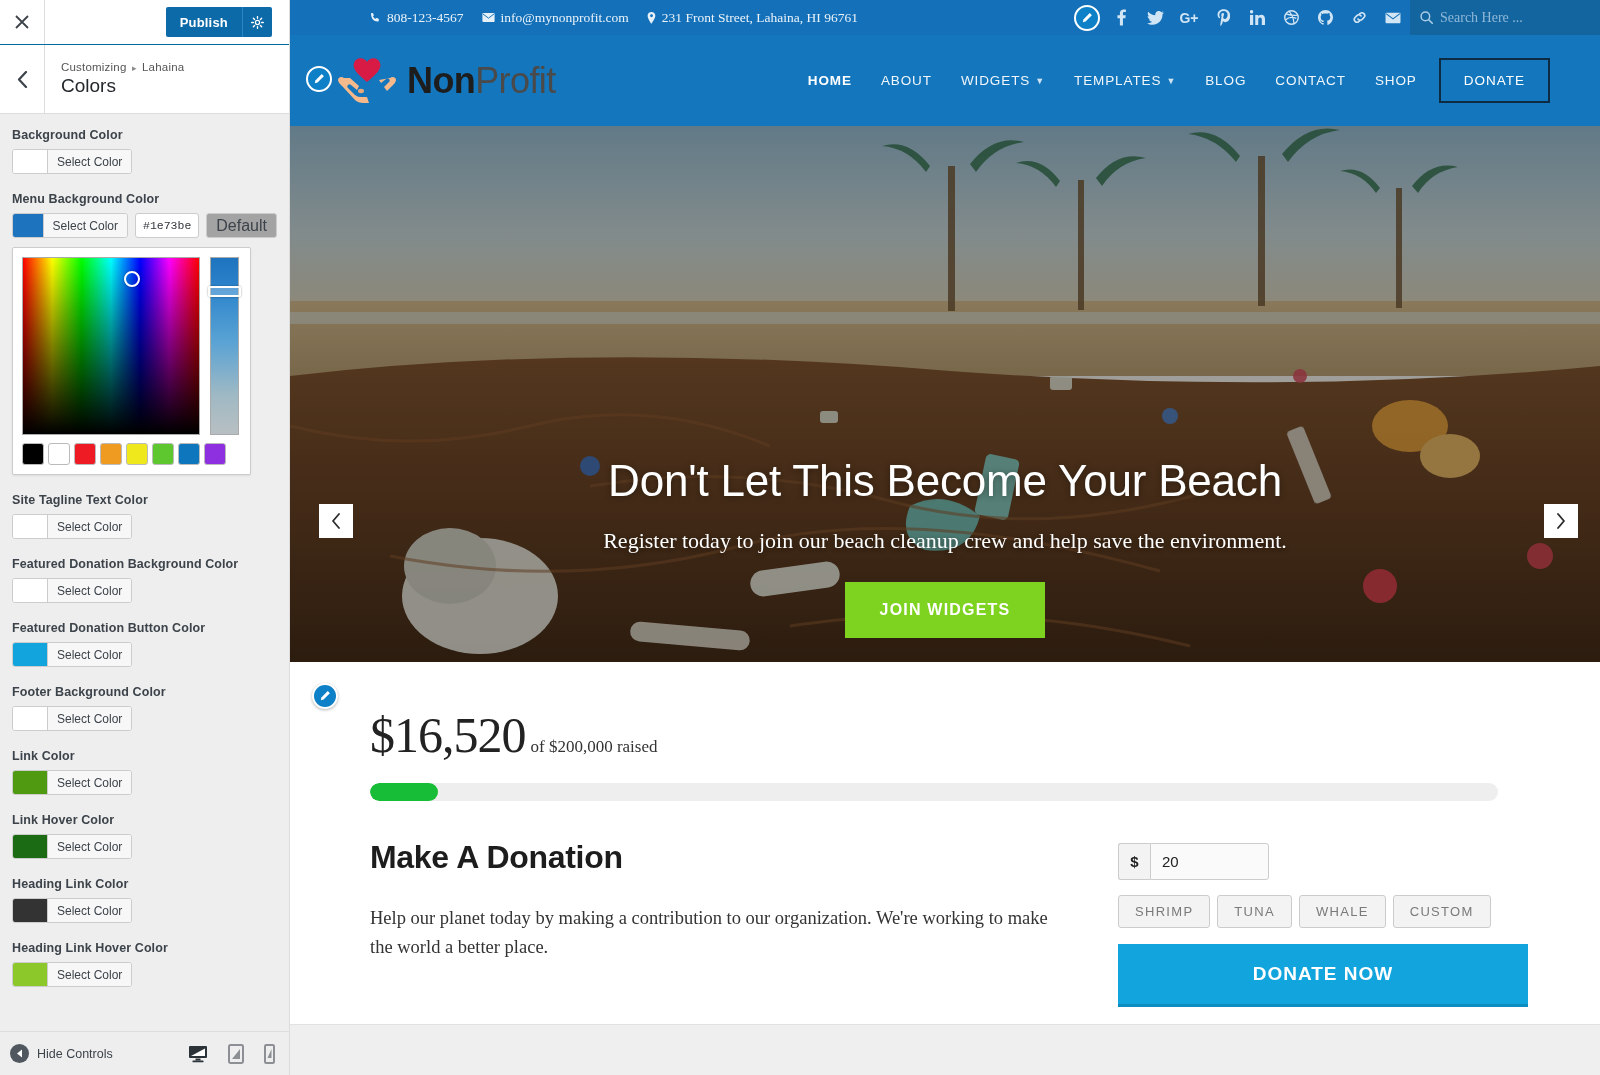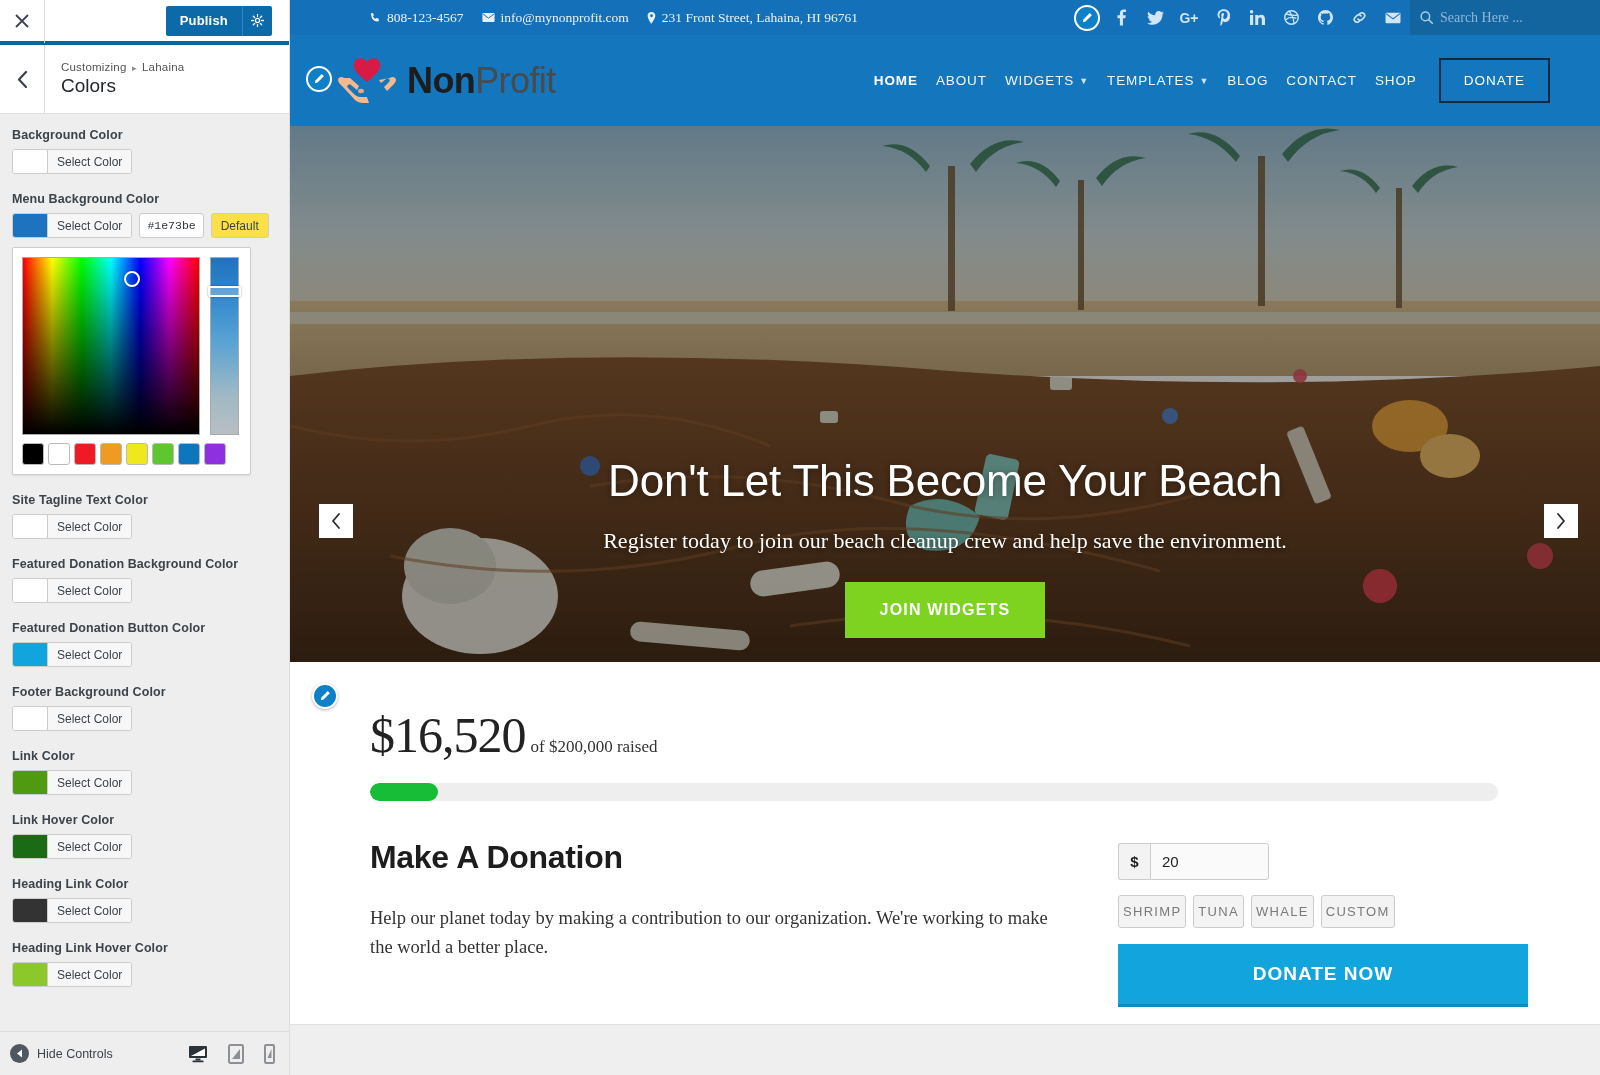--- a/index.html
+++ b/index.html
@@ -11,21 +11,21 @@
   .app { position: relative; width: 1600px; height: 1075px; display: flex; }
 
   
   .sidebar {
     width: 290px; height: 1075px; flex: 0 0 290px;
     background: #eeeeee; position: relative;
     border-right: 1px solid #ddd;
     display: flex; flex-direction: column;
   }
   .sb-topbar {
-    height: 45px; background: #fff; border-bottom: 4px solid #0369a1;
+    height: 45px; background: #fff; border-bottom: 1px solid #0369a1;
     display: flex; align-items: center; justify-content: space-between;
     padding: 0 8px 0 0; flex: 0 0 45px;
   }
   .close-btn {
     width: 45px; height: 44px; display: flex; align-items: center; justify-content: center;
     font-size: 19px; color: #444; cursor: pointer; border-right: 1px solid #ddd;
     font-weight: 400;
   }
   .publish-group { display: flex; align-items: stretch; height: 30px; margin-right: 9px; }
   .publish-btn {
@@ -67,22 +67,22 @@
   .picker-label {
     padding: 0 9px; display: flex; align-items: center;
     font-size: 12px; color: #3c434a; background: #f7f7f7; white-space: nowrap;
   }
   .hex-input {
     border: 1px solid #ccc; border-radius: 3px; background: #fff;
     font-family: "Liberation Mono", monospace; font-size: 11.5px; color: #32373c;
     padding: 0 7px; display: flex; align-items: center; height: 25px;
   }
   .default-btn {
-    border: 1px solid #ccc; border-radius: 3px; background: #fde047;
-    font-size: 12px; color: #3c434a; padding: 0 9px; display: flex;
+    border: 1px solid #ccc; border-radius: 3px; background: #a3a3a3;
+    font-size: 16px; color: #3c434a; padding: 0 9px; display: flex;
     align-items: center; height: 25px; cursor: pointer;
   }
 
   
   .picker-panel {
     background: #fff; border: 1px solid #ccc; border-radius: 2px;
     padding: 9px; margin-top: 9px; width: 239px;
     box-shadow: 0 1px 2px rgba(0,0,0,.08);
   }
   .picker-main { display: flex; gap: 10px; }
@@ -162,21 +162,21 @@
 
   .site-nav {
     height: 91px; background: #1476bd; display: flex; align-items: center;
     padding: 0 0 0 46px; position: relative;
   }
   .logo-wrap { display: flex; align-items: center; gap: 9px; }
   .logo-text { font-size: 36px; letter-spacing: -.6px; }
   .logo-non { color: #1d1d1d; font-weight: bold; }
   .logo-profit { color: #4a4a4a; font-weight: 300; }
 
-  .nav-menu { display: flex; align-items: center; gap: 18px; margin-left: auto; margin-right: 22px; }
+  .nav-menu { display: flex; align-items: center; gap: 29px; margin-left: auto; margin-right: 22px; }
   .nav-item {
     font-size: 13.5px; color: #f0f6fb; letter-spacing: .9px; cursor: pointer;
     display: flex; align-items: center; gap: 5px; font-weight: 500;
   }
   .nav-item.active { color: #fff; font-weight: bold; }
   .nav-caret { font-size: 9px; opacity: .85; }
   .donate-btn {
     border: 2px solid #0d2b42; color: #fff; font-size: 13.5px; letter-spacing: 1px;
     padding: 13px 23px; cursor: pointer; margin-right: 50px; font-weight: 500;
   }
@@ -241,21 +241,21 @@
     font-size: 15px; font-weight: bold; color: #222; border-radius: 3px 0 0 3px;
   }
   .amount-input {
     flex: 1; border: 1px solid #ccc; background: #fafafa; border-radius: 0 3px 3px 0;
     display: flex; align-items: center; padding-left: 11px;
     font-size: 15px; color: #222; cursor: text;
   }
   .tier-row { display: flex; gap: 7px; margin-top: 15px; }
   .tier-btn {
     border: 1px solid #ccc; background: #f3f3f3; border-radius: 3px;
-    padding: 8px 4px; font-size: 13px; color: #7a7a7a; letter-spacing: 1.3px;
+    padding: 8px 16px; font-size: 13px; color: #7a7a7a; letter-spacing: 1.3px;
     cursor: pointer;
   }
   .donate-now {
     margin-top: 16px; width: 410px; background: #12a4dd; color: #fff;
     text-align: center; padding: 19px 0; font-size: 19px; font-weight: bold;
     letter-spacing: 1px; cursor: pointer; border-bottom: 3px solid #0d8cbf;
   }
   .site-footer-strip { height: 57px; background: #efefef; border-top: 1px solid #e2e2e2; }
 </style>
 </head>

